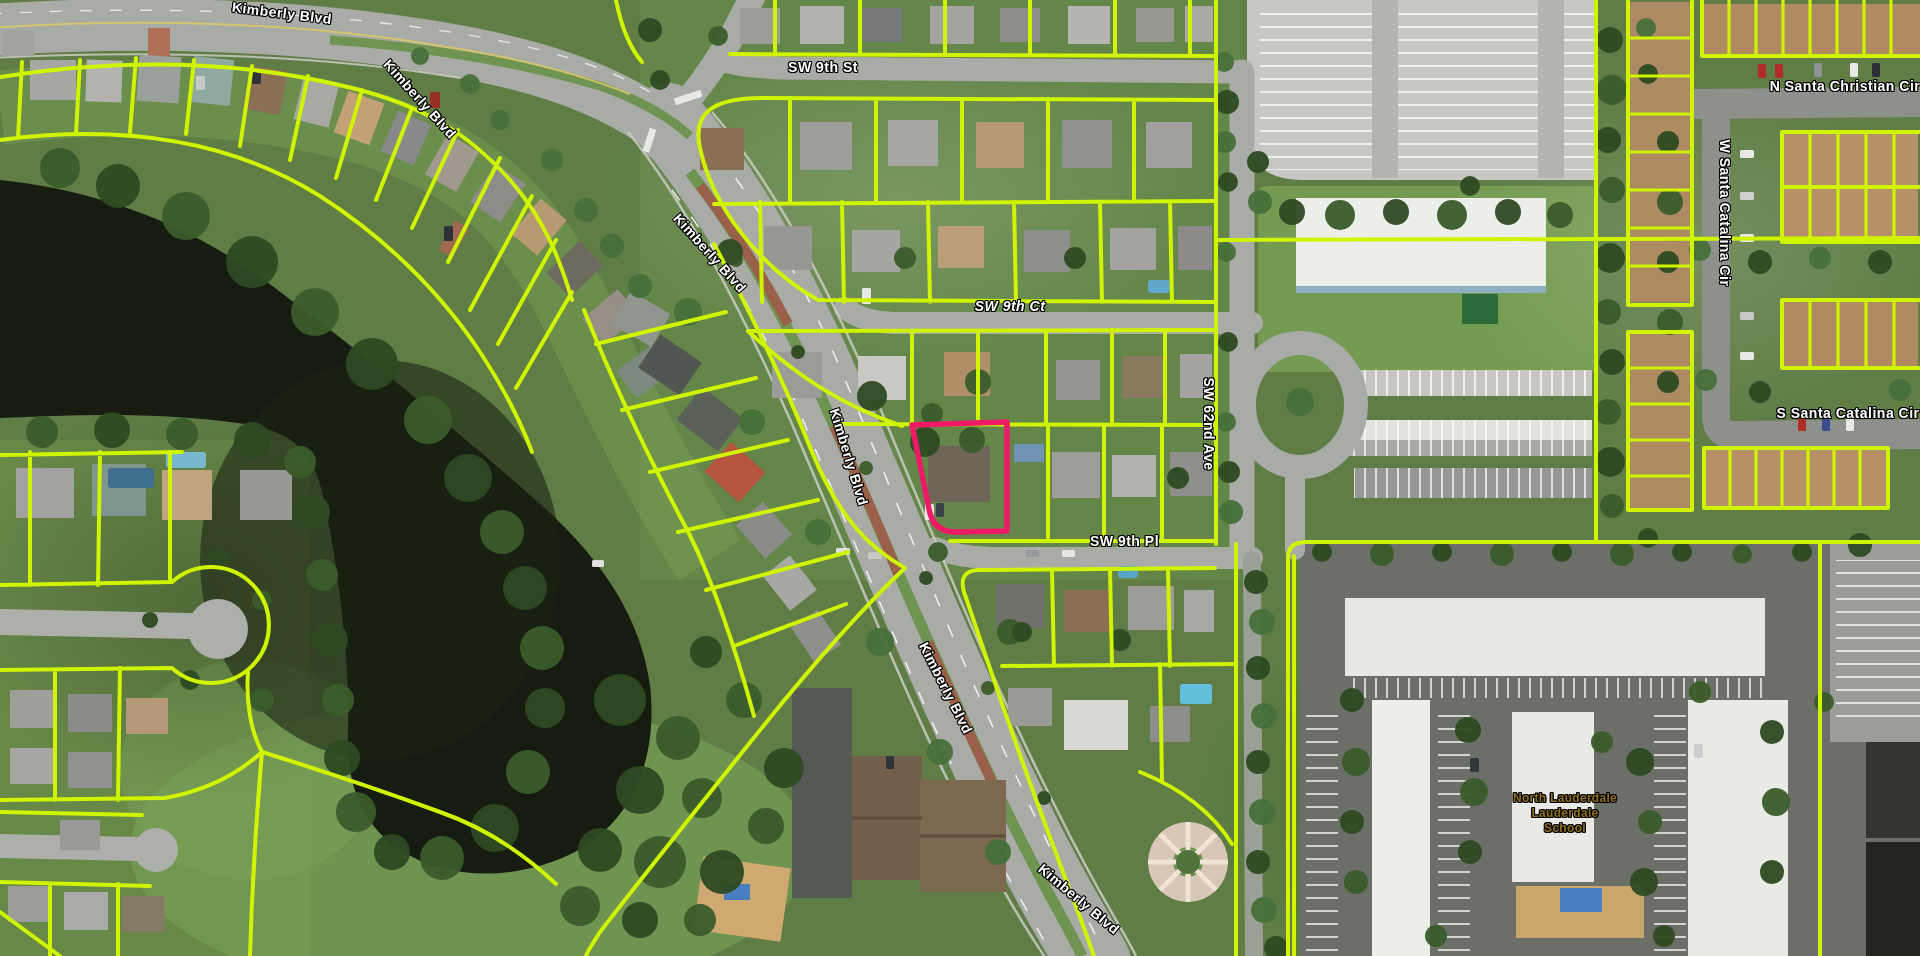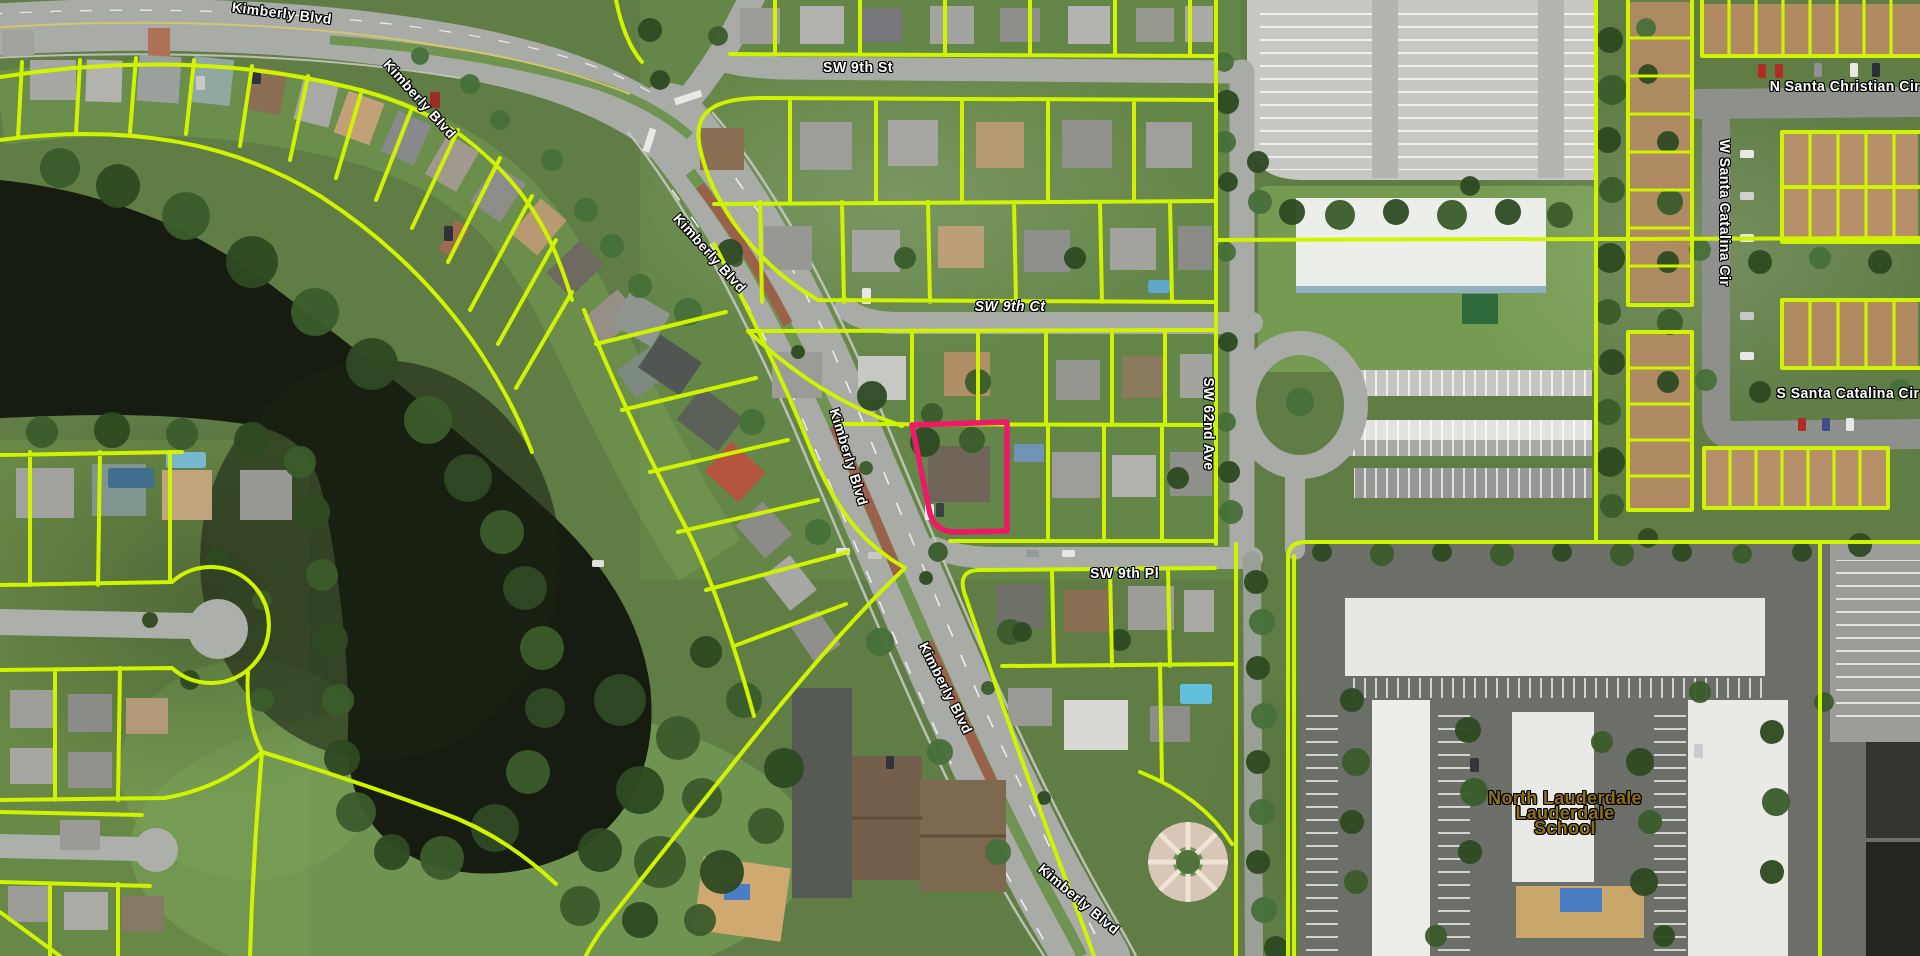--- a/index.html
+++ b/index.html
@@ -4,21 +4,21 @@
 <style>
   html,body{margin:0;padding:0;background:#222;}
   .stage{position:relative;width:1920px;height:956px;overflow:hidden;
          font-family:"Liberation Sans",sans-serif;background:#5f7d45;}
   .stage svg{position:absolute;left:0;top:0;}
   #label-layer{position:absolute;left:0;top:0;width:1920px;height:956px;pointer-events:none;}
   .slabel{position:absolute;white-space:nowrap;font-weight:bold;font-size:14px;
           letter-spacing:.5px;color:#fff;
           text-shadow:0 1px 0 #000,0 -1px 0 #000,1px 0 0 #000,-1px 0 0 #000,
                       1px 1px 0 #000,-1px -1px 0 #000,1px -1px 0 #000,-1px 1px 0 #000;}
-  .place-label{position:absolute;text-align:center;font-weight:bold;font-size:18px;
+  .place-label{position:absolute;text-align:center;font-weight:bold;font-size:12px;
           line-height:15px;letter-spacing:.3px;
           text-shadow:0 1px 0 #000,0 -1px 0 #000,1px 0 0 #000,-1px 0 0 #000,
                       1px 1px 0 #000,-1px -1px 0 #000,1px -1px 0 #000,-1px 1px 0 #000;}
 </style>
 </head>
 <body>
 
 <div class="stage">
 <svg width="1920" height="956" viewBox="0 0 1920 956">
   <defs>
@@ -518,21 +518,21 @@
     <div>North Lauderdale</div>
     <div>Lauderdale</div>
     <div>School</div>
   </div>
 <div class="slabel" style="left: 282px; top: 13px; transform: translate(-50%, -50%) rotate(7deg);">Kimberly Blvd</div>
       <div class="slabel" style="left: 420px; top: 99px; transform: translate(-50%, -50%) rotate(48deg);">Kimberly Blvd</div>
       <div class="slabel" style="left: 710px; top: 253px; transform: translate(-50%, -50%) rotate(48deg);">Kimberly Blvd</div>
       <div class="slabel" style="left: 849px; top: 457px; transform: translate(-50%, -50%) rotate(73deg);">Kimberly Blvd</div>
       <div class="slabel" style="left: 946px; top: 688px; transform: translate(-50%, -50%) rotate(63deg);">Kimberly Blvd</div>
       <div class="slabel" style="left: 1079px; top: 899px; transform: translate(-50%, -50%) rotate(40deg);">Kimberly Blvd</div>
-      <div class="slabel" style="left: 858px; top: 67px; transform: translate(-50%, -50%) rotate(0deg);">SW 9th St</div>
+      <div class="slabel" style="left: 823px; top: 67px; transform: translate(-50%, -50%) rotate(0deg);">SW 9th St</div>
       <div class="slabel" style="left: 1010px; top: 306px; transform: translate(-50%, -50%) rotate(0deg); font-style: italic;">SW 9th Ct</div>
-      <div class="slabel" style="left: 1110px; top: 573px; transform: translate(-50%, -50%) rotate(0deg); padding-left: 29px;">SW 9th Pl</div>
+      <div class="slabel" style="left: 1110px; top: 541px; transform: translate(-50%, -50%) rotate(0deg); padding-left: 29px;">SW 9th Pl</div>
       <div class="slabel" style="left: 1209px; top: 424px; transform: translate(-50%, -50%) rotate(90deg);">SW 62nd Ave</div>
       <div class="slabel" style="left: 1845px; top: 86px; transform: translate(-50%, -50%) rotate(0deg);">N Santa Christian Cir</div>
       <div class="slabel" style="left: 1725px; top: 213px; transform: translate(-50%, -50%) rotate(90deg);">W Santa Catalina Cir</div>
-      <div class="slabel" style="left: 1848px; top: 393px; transform: translate(-50%, -50%) rotate(0deg); text-align: right;">S Santa Catalina Cir</div>
+      <div class="slabel" style="left: 1848px; top: 413px; transform: translate(-50%, -50%) rotate(0deg); text-align: right;">S Santa Catalina Cir</div>
     </div>
 </div>
 
 </body></html>

